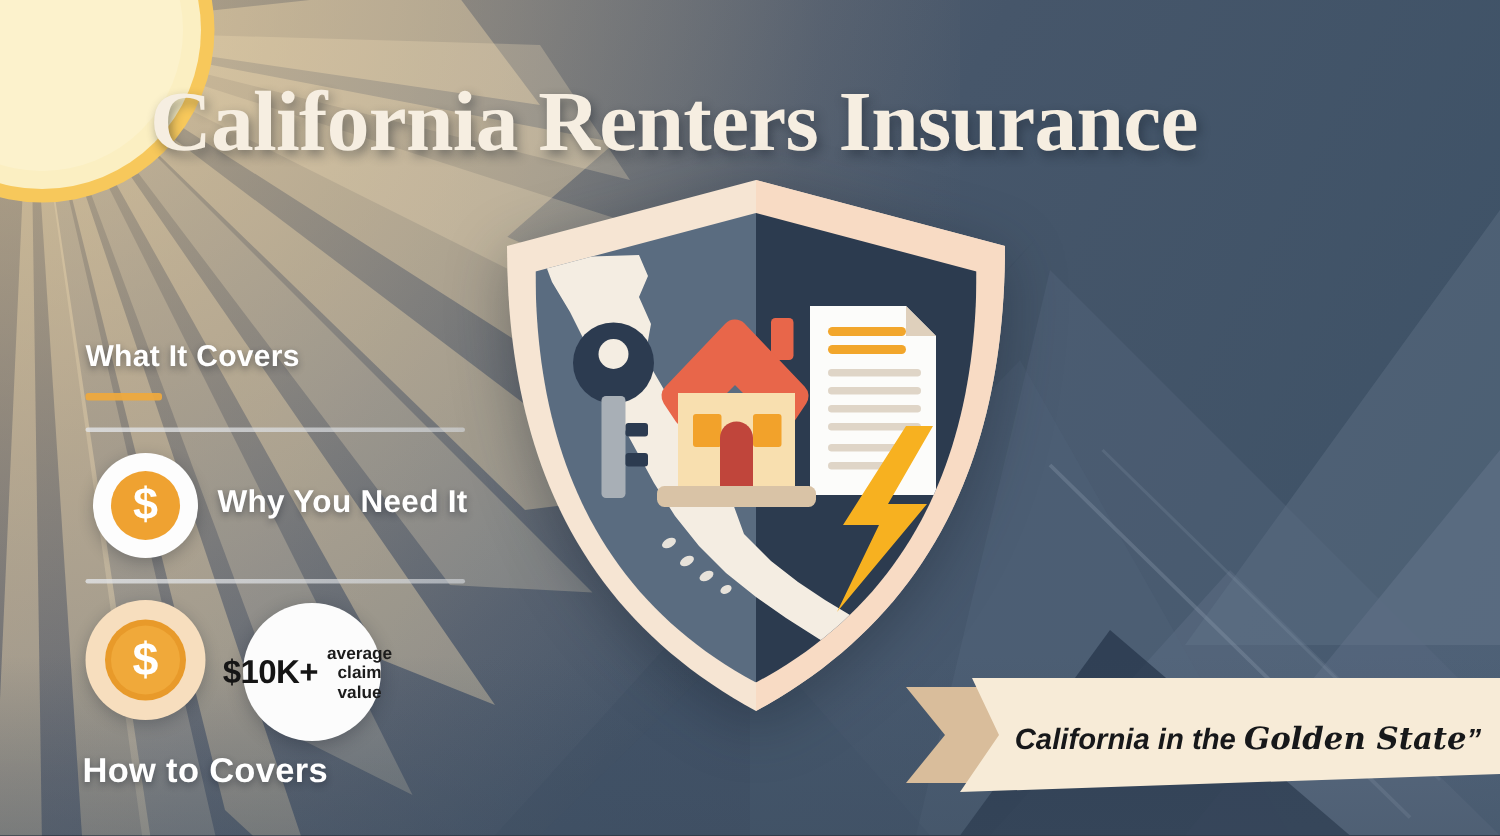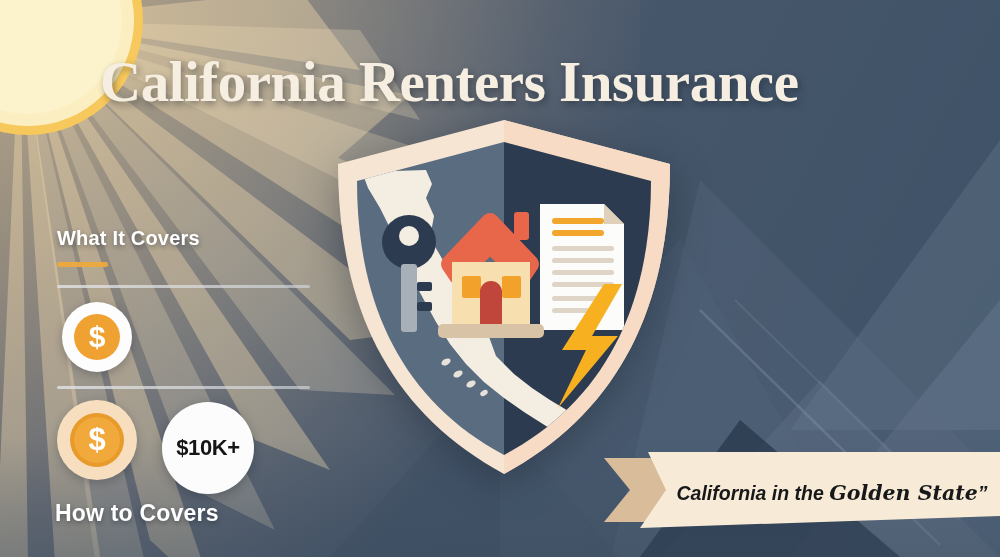--- a/index.html
+++ b/index.html
@@ -137,30 +137,32 @@
   <div class="rail">
 
     <div class="rail-label" id="lbl-covers">What It Covers</div>
     <div class="accent-bar"></div>
     <div class="divider" id="div-1"></div>
 
     <div class="coin-a">
       <div class="inner"></div>
       <div class="coin-glyph">$</div>
     </div>
+    <div class="rail-label" id="lbl-need">Why You Need It</div>
     <div class="divider" id="div-2"></div>
 
     <div class="coin-b">
       <div class="rim"></div>
       <div class="inner"></div>
       <div class="coin-glyph">$</div>
     </div>
 
     <div class="badge">
       <div class="big">$10K+</div>
+      <div class="small">average claim value</div>
     </div>
 
     <div class="rail-label" id="lbl-choose">How to Covers</div>
   </div>
 
   <div class="shield-wrap">
     <svg viewBox="0 0 372 372" width="372" height="372">
       <defs>
         <clipPath id="clipShield">
           <path d="M186 8 L352 52 C352 196 300 300 186 362 C72 300 20 196 20 52 Z"></path>

